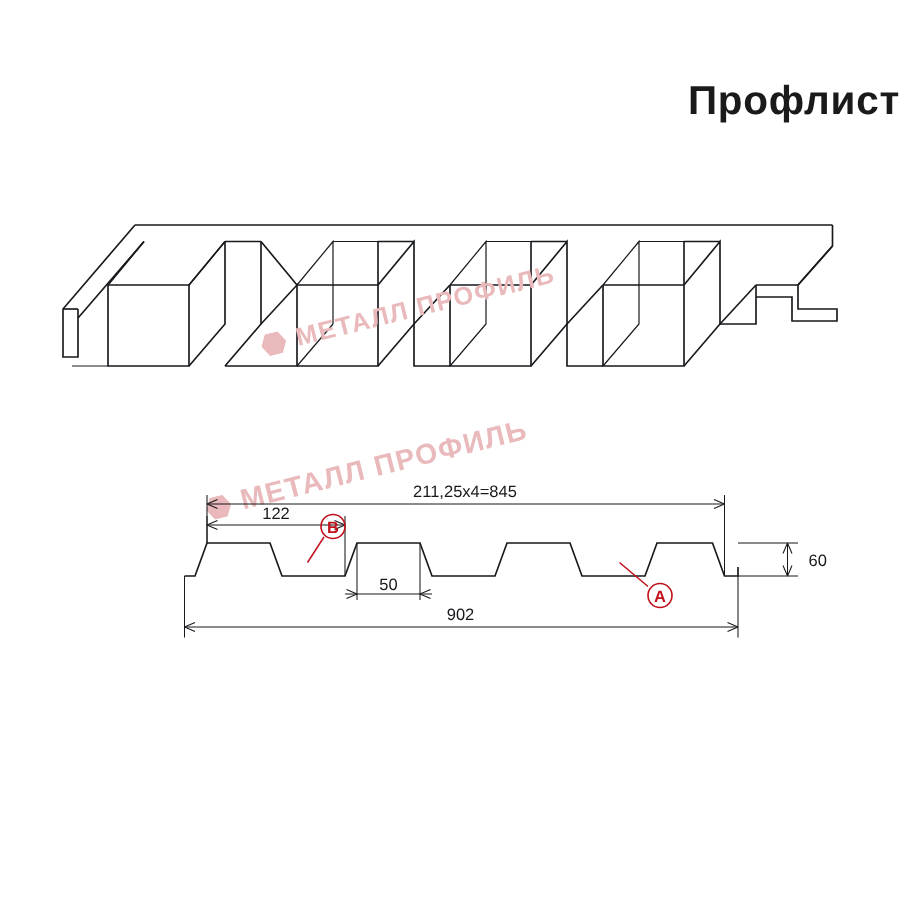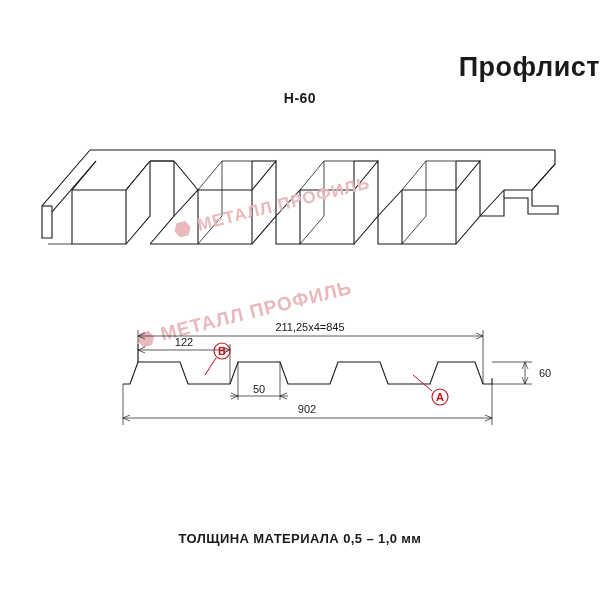--- a/index.html
+++ b/index.html
@@ -67,21 +67,20 @@
   .cal{fill:none;stroke:#c1121c;stroke-width:1.1;}
   .dtxt{font-family:"Liberation Sans",sans-serif;font-size:11px;fill:#17191c;}
   .ctxt{font-family:"Liberation Sans",sans-serif;font-size:11px;font-weight:bold;fill:#c1121c;}
 </style>
 </head>
 <body>
 
 <div class="page">
 
   <div class="title">Профлист</div>
-  <div class="subtitle">Н-60</div>
 
   <div class="iso">
     <svg width="560" height="150" viewBox="0 0 560 150">
 
       <path class="ln" d="M70 22 L535 22"></path>
 
       <g class="ln">
 
         <path d="M70 22 L22 78 L22 110 L32 110 L32 84 L76 33"></path>
         <path d="M22 78 L32 78"></path>
@@ -206,15 +205,14 @@
 
       <g>
         <path class="lead" d="M393 75 L412 91"></path>
         <circle class="cal" cx="420" cy="97" r="8"></circle>
         <text class="ctxt" x="420" y="101" text-anchor="middle">A</text>
       </g>
 
     </svg>
   </div>
 
-  <div class="footer">ТОЛЩИНА МАТЕРИАЛА 0,5 – 1,0 мм</div>
 
 </div>
 
 </body></html>

